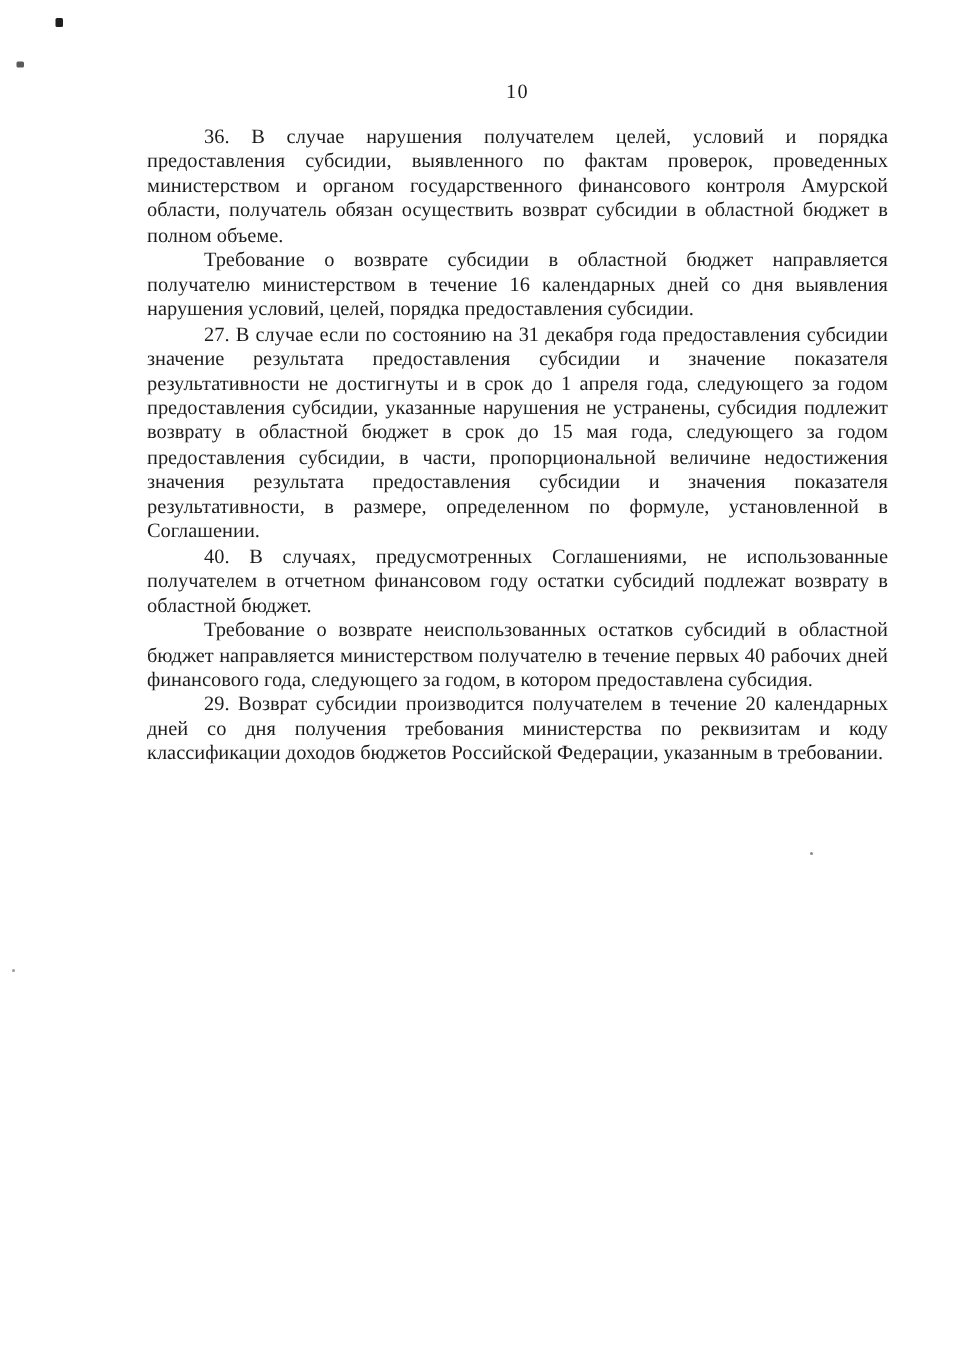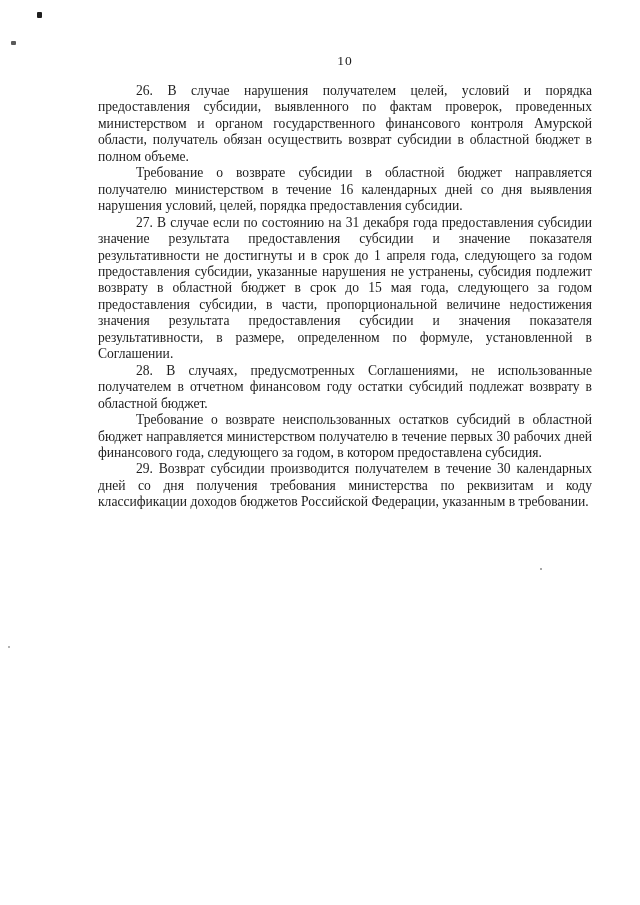--- a/index.html
+++ b/index.html
@@ -56,21 +56,21 @@
 <div class="page">
 
   <div class="speck speck-1"></div>
   <div class="speck speck-2"></div>
   <div class="speck speck-3"></div>
   <div class="speck speck-4"></div>
 
   <div class="page-number">10</div>
 
   <div class="body-text">
-    <p>26. В случае нарушения получателем целей, условий и порядка предоставления субсидии, выявленного по фактам проверок, проведенных министерством и органом государственного финансового контроля Амурской области, получатель обязан осуществить возврат субсидии в областной бюджет в полном объеме.</p>
+    <p>36. В случае нарушения получателем целей, условий и порядка предоставления субсидии, выявленного по фактам проверок, проведенных министерством и органом государственного финансового контроля Амурской области, получатель обязан осуществить возврат субсидии в областной бюджет в полном объеме.</p>
     <p>Требование о возврате субсидии в областной бюджет направляется получателю министерством в течение 16 календарных дней со дня выявления нарушения условий, целей, порядка предоставления субсидии.</p>
     <p>27. В случае если по состоянию на 31 декабря года предоставления субсидии значение результата предоставления субсидии и значение показателя результативности не достигнуты и в срок до 1 апреля года, следующего за годом предоставления субсидии, указанные нарушения не устранены, субсидия подлежит возврату в областной бюджет в срок до 15 мая года, следующего за годом предоставления субсидии, в части, пропорциональной величине недостижения значения результата предоставления субсидии и значения показателя результативности, в размере, определенном по формуле, установленной в Соглашении.</p>
-    <p>28. В случаях, предусмотренных Соглашениями, не использованные получателем в отчетном финансовом году остатки субсидий подлежат возврату в областной бюджет.</p>
-    <p>Требование о возврате неиспользованных остатков субсидий в областной бюджет направляется министерством получателю в течение первых 30 рабочих дней финансового года, следующего за годом, в котором предоставлена субсидия.</p>
-    <p>29. Возврат субсидии производится получателем в течение 30 календарных дней со дня получения требования министерства по реквизитам и коду классификации доходов бюджетов Российской Федерации, указанным в требовании.</p>
+    <p>40. В случаях, предусмотренных Соглашениями, не использованные получателем в отчетном финансовом году остатки субсидий подлежат возврату в областной бюджет.</p>
+    <p>Требование о возврате неиспользованных остатков субсидий в областной бюджет направляется министерством получателю в течение первых 40 рабочих дней финансового года, следующего за годом, в котором предоставлена субсидия.</p>
+    <p>29. Возврат субсидии производится получателем в течение 20 календарных дней со дня получения требования министерства по реквизитам и коду классификации доходов бюджетов Российской Федерации, указанным в требовании.</p>
   </div>
 
 </div>
 
 </body></html>

